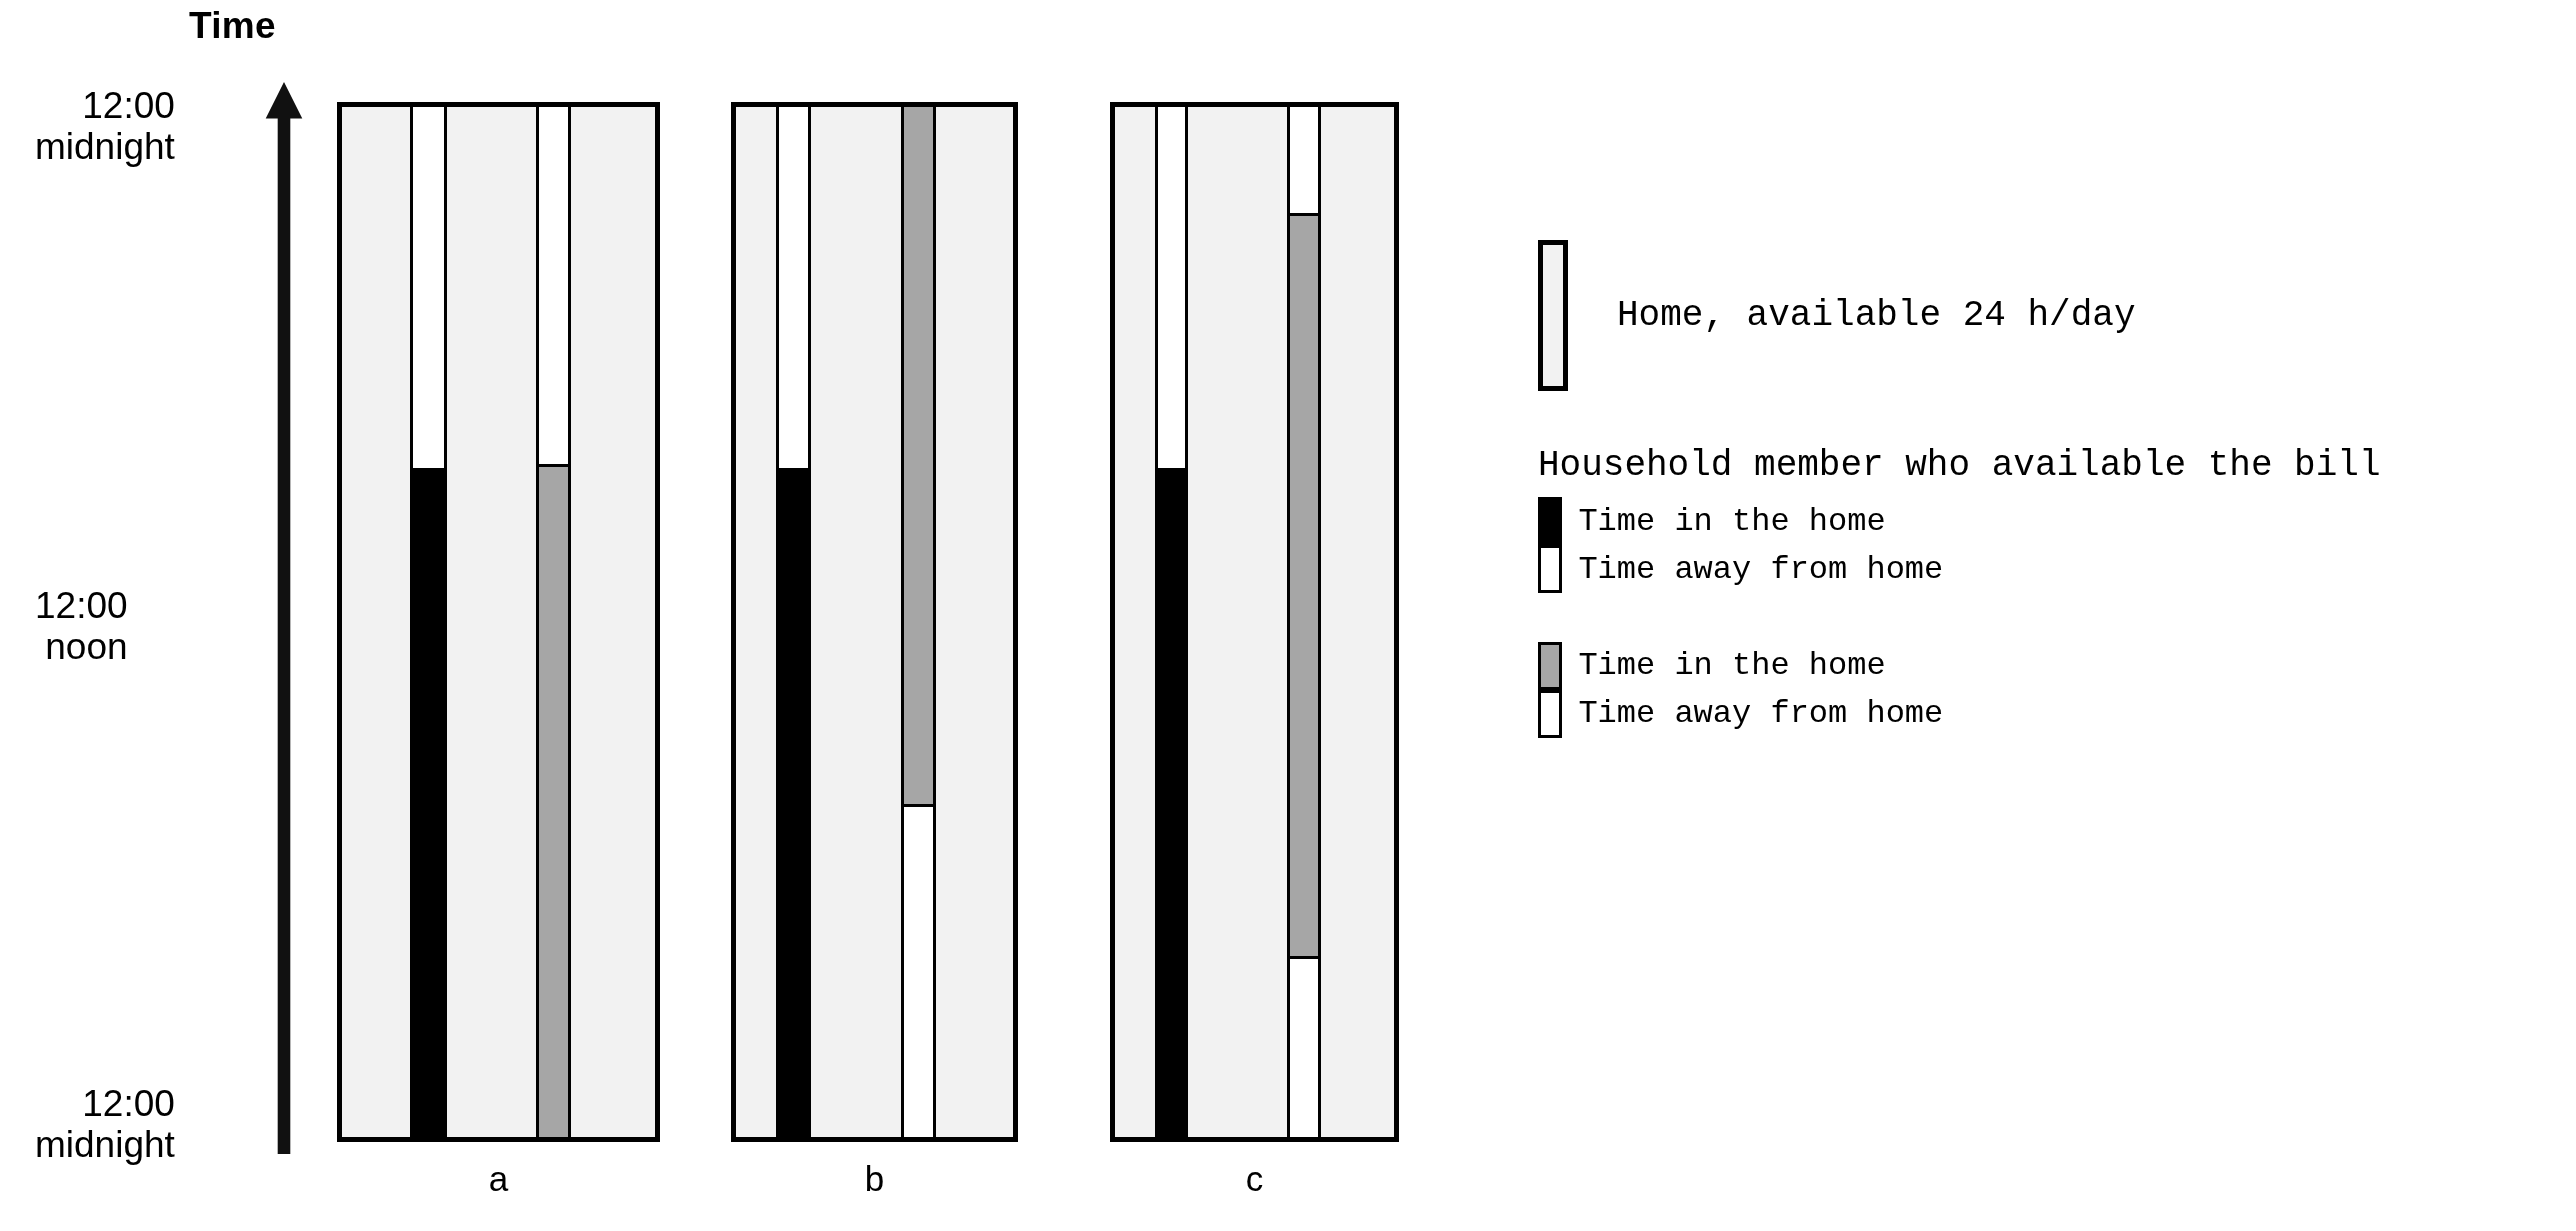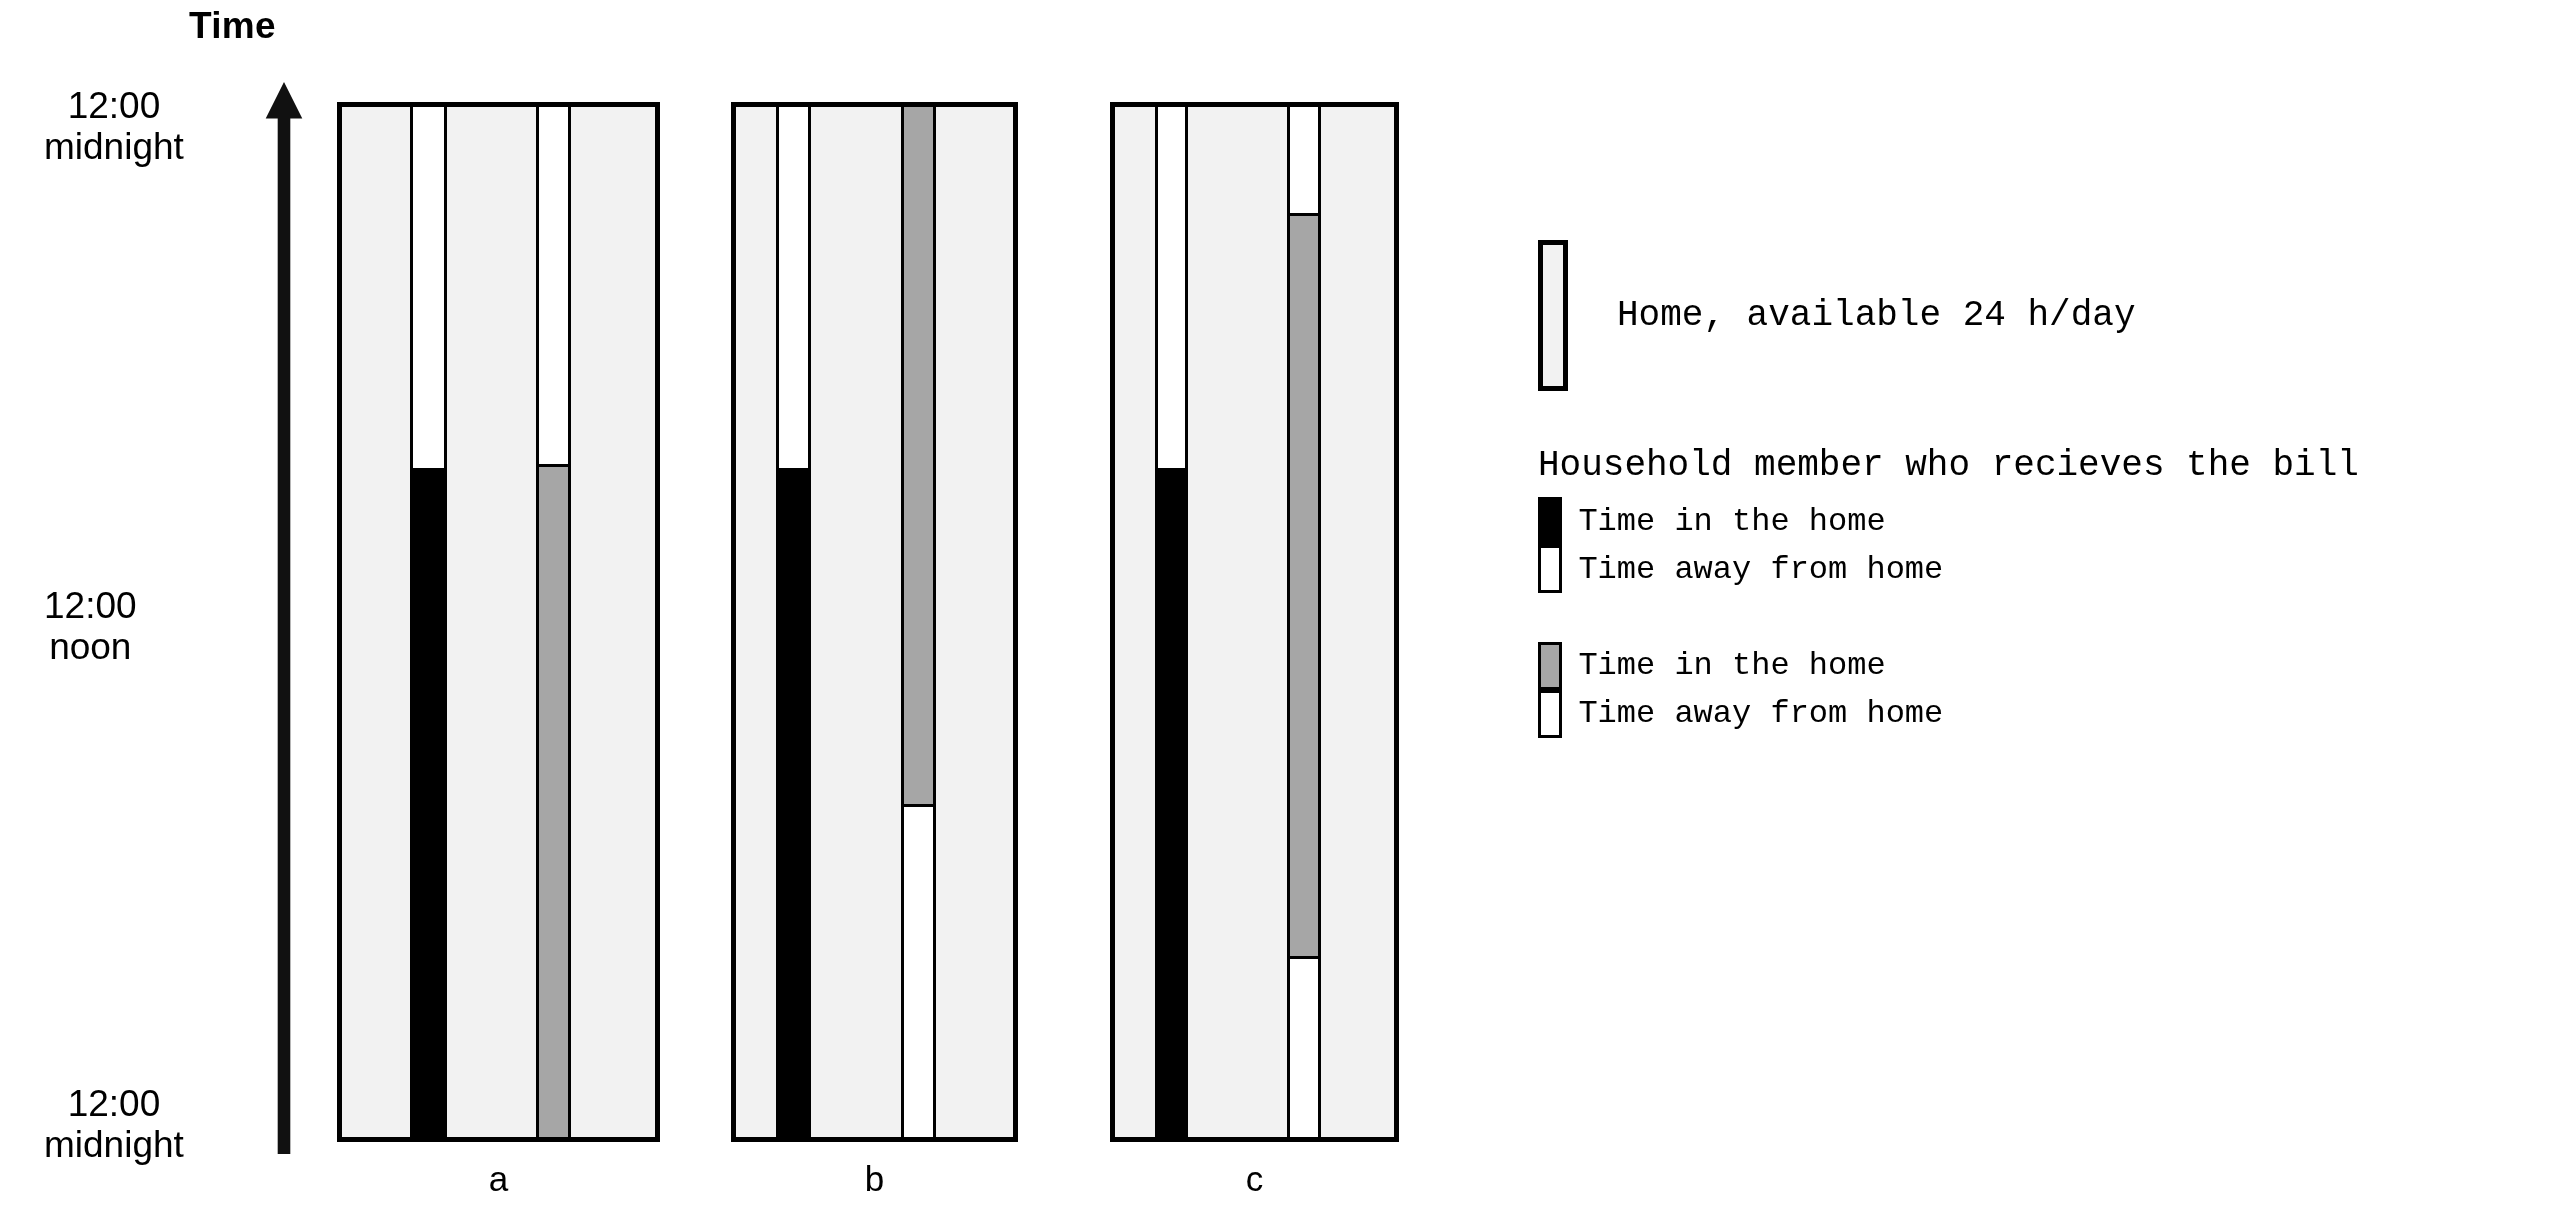--- a/index.html
+++ b/index.html
@@ -29,25 +29,25 @@
   #time-axis-arrow {
     position: absolute;
     left: 265px;
     top: 82px;
     width: 38px;
     height: 1072px;
   }
 
   .axis-tick-label {
     position: absolute;
-    left: 44px;
+    left: 35px;
     font-size: 37px;
     line-height: 1.12;
     white-space: pre-line;
-    text-align: center;
+    text-align: right;
   }
   #tick-top    { top: 85px; }
   #tick-mid    { top: 585px; }
   #tick-bottom { top: 1083px; }
 
   
   .panel {
     position: absolute;
     top: 102px;
     height: 1040px;
@@ -214,21 +214,21 @@
 <div class="panel-caption" id="caption-c">c</div>
 
 <div id="legend">
 
   <div class="legend-row-home">
     <div class="swatch-home"></div>
     <div class="legend-text-lg">Home, available 24 h/day</div>
   </div>
 
   <div>
-    <p class="legend-heading">Household member who recieves the bill</p>
+    <p class="legend-heading">Household member who available the bill</p>
     <div class="legend-pair">
       <div class="legend-sub-row">
         <div class="swatch-small swatch-black"></div>
         <div class="legend-text-sm">Time in the home</div>
       </div>
       <div class="legend-sub-row">
         <div class="swatch-small swatch-white"></div>
         <div class="legend-text-sm">Time away from home</div>
       </div>
     </div>

